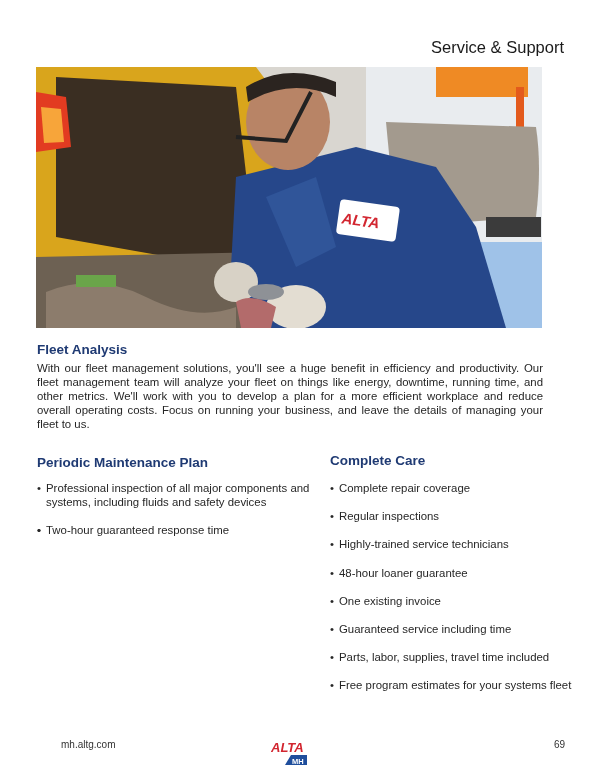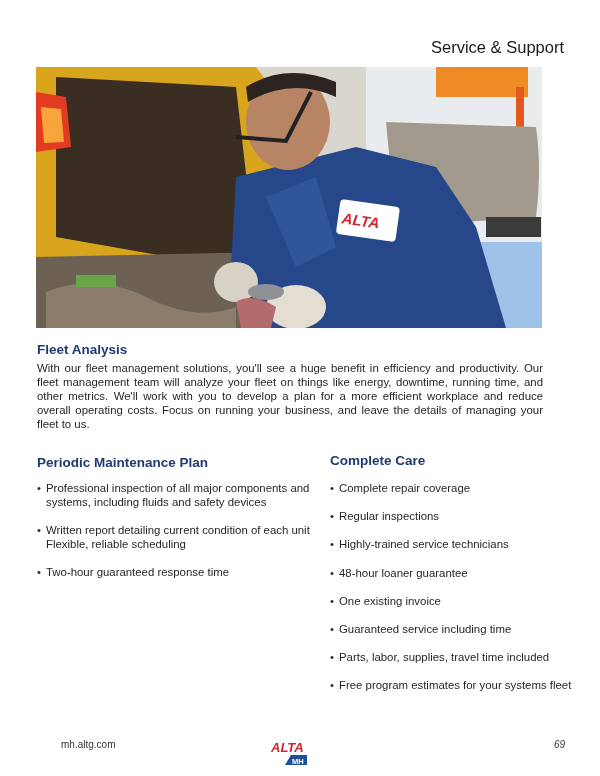--- a/index.html
+++ b/index.html
@@ -31,21 +31,21 @@
 
   .list { position: absolute; list-style: none; font-size: 11.4px; color: #262626; }
   .list li { position: relative; padding-left: 9px; line-height: 14px; }
   .list li .dot { position: absolute; left: 0; top: 0; }
   .pm-list { left: 37px; top: 481px; width: 280px; }
   .pm-list li { margin-bottom: 14px; }
   .cc-list { left: 330px; top: 481px; width: 260px; }
   .cc-list li { margin-bottom: 14.2px; }
 
   .footer-url { position: absolute; left: 37px; top: 739px; font-size: 10px; color: #333; padding-left: 24px; }
-  .footer-page { position: absolute; right: 35px; top: 739px; font-size: 10px; color: #333; font-style: italic; }
+  .footer-page { position: absolute; right: 35px; top: 739px; font-size: 10px; color: #333; }
   .footer-logo { position: absolute; left: 271px; top: 740px; width: 40px; height: 26px; }
 </style>
 </head>
 <body>
 
 <div class="page-title">Service &amp; Support</div>
 
 <div class="photo">
   <svg viewBox="0 0 506 261" preserveAspectRatio="none">
 
@@ -86,21 +86,21 @@
     <path d="M200 235 Q215 225 240 240 L235 261 L205 261 Z" fill="#b36b6b"></path>
   </svg>
 </div>
 
 <div class="section-h fleet-h">Fleet Analysis</div>
 <p class="fleet-body">With our fleet management solutions, you'll see a huge benefit in efficiency and productivity. Our fleet management team will analyze your fleet on things like energy, downtime, running time, and other metrics. We'll work with you to develop a plan for a more efficient workplace and reduce overall operating costs. Focus on running your business, and leave the details of managing your fleet to us.</p>
 
 <div class="section-h pm-h">Periodic Maintenance Plan</div>
 <ul class="list pm-list">
   <li><span class="dot">•</span><span>Professional inspection of all major components and systems, including fluids and safety devices</span></li>
-  <li><span class="dot">•</span><span>Written report detailing current condition of each unit Flexible, reliable scheduling</span></li>
+  <li><span class="dot">•</span></li>
   <li><span class="dot">•</span><span>Two-hour guaranteed response time</span></li>
 </ul>
 
 <div class="section-h cc-h">Complete Care</div>
 <ul class="list cc-list">
   <li><span class="dot">•</span><span>Complete repair coverage</span></li>
   <li><span class="dot">•</span><span>Regular inspections</span></li>
   <li><span class="dot">•</span><span>Highly-trained service technicians</span></li>
   <li><span class="dot">•</span><span>48-hour loaner guarantee</span></li>
   <li><span class="dot">•</span><span>One existing invoice</span></li>

